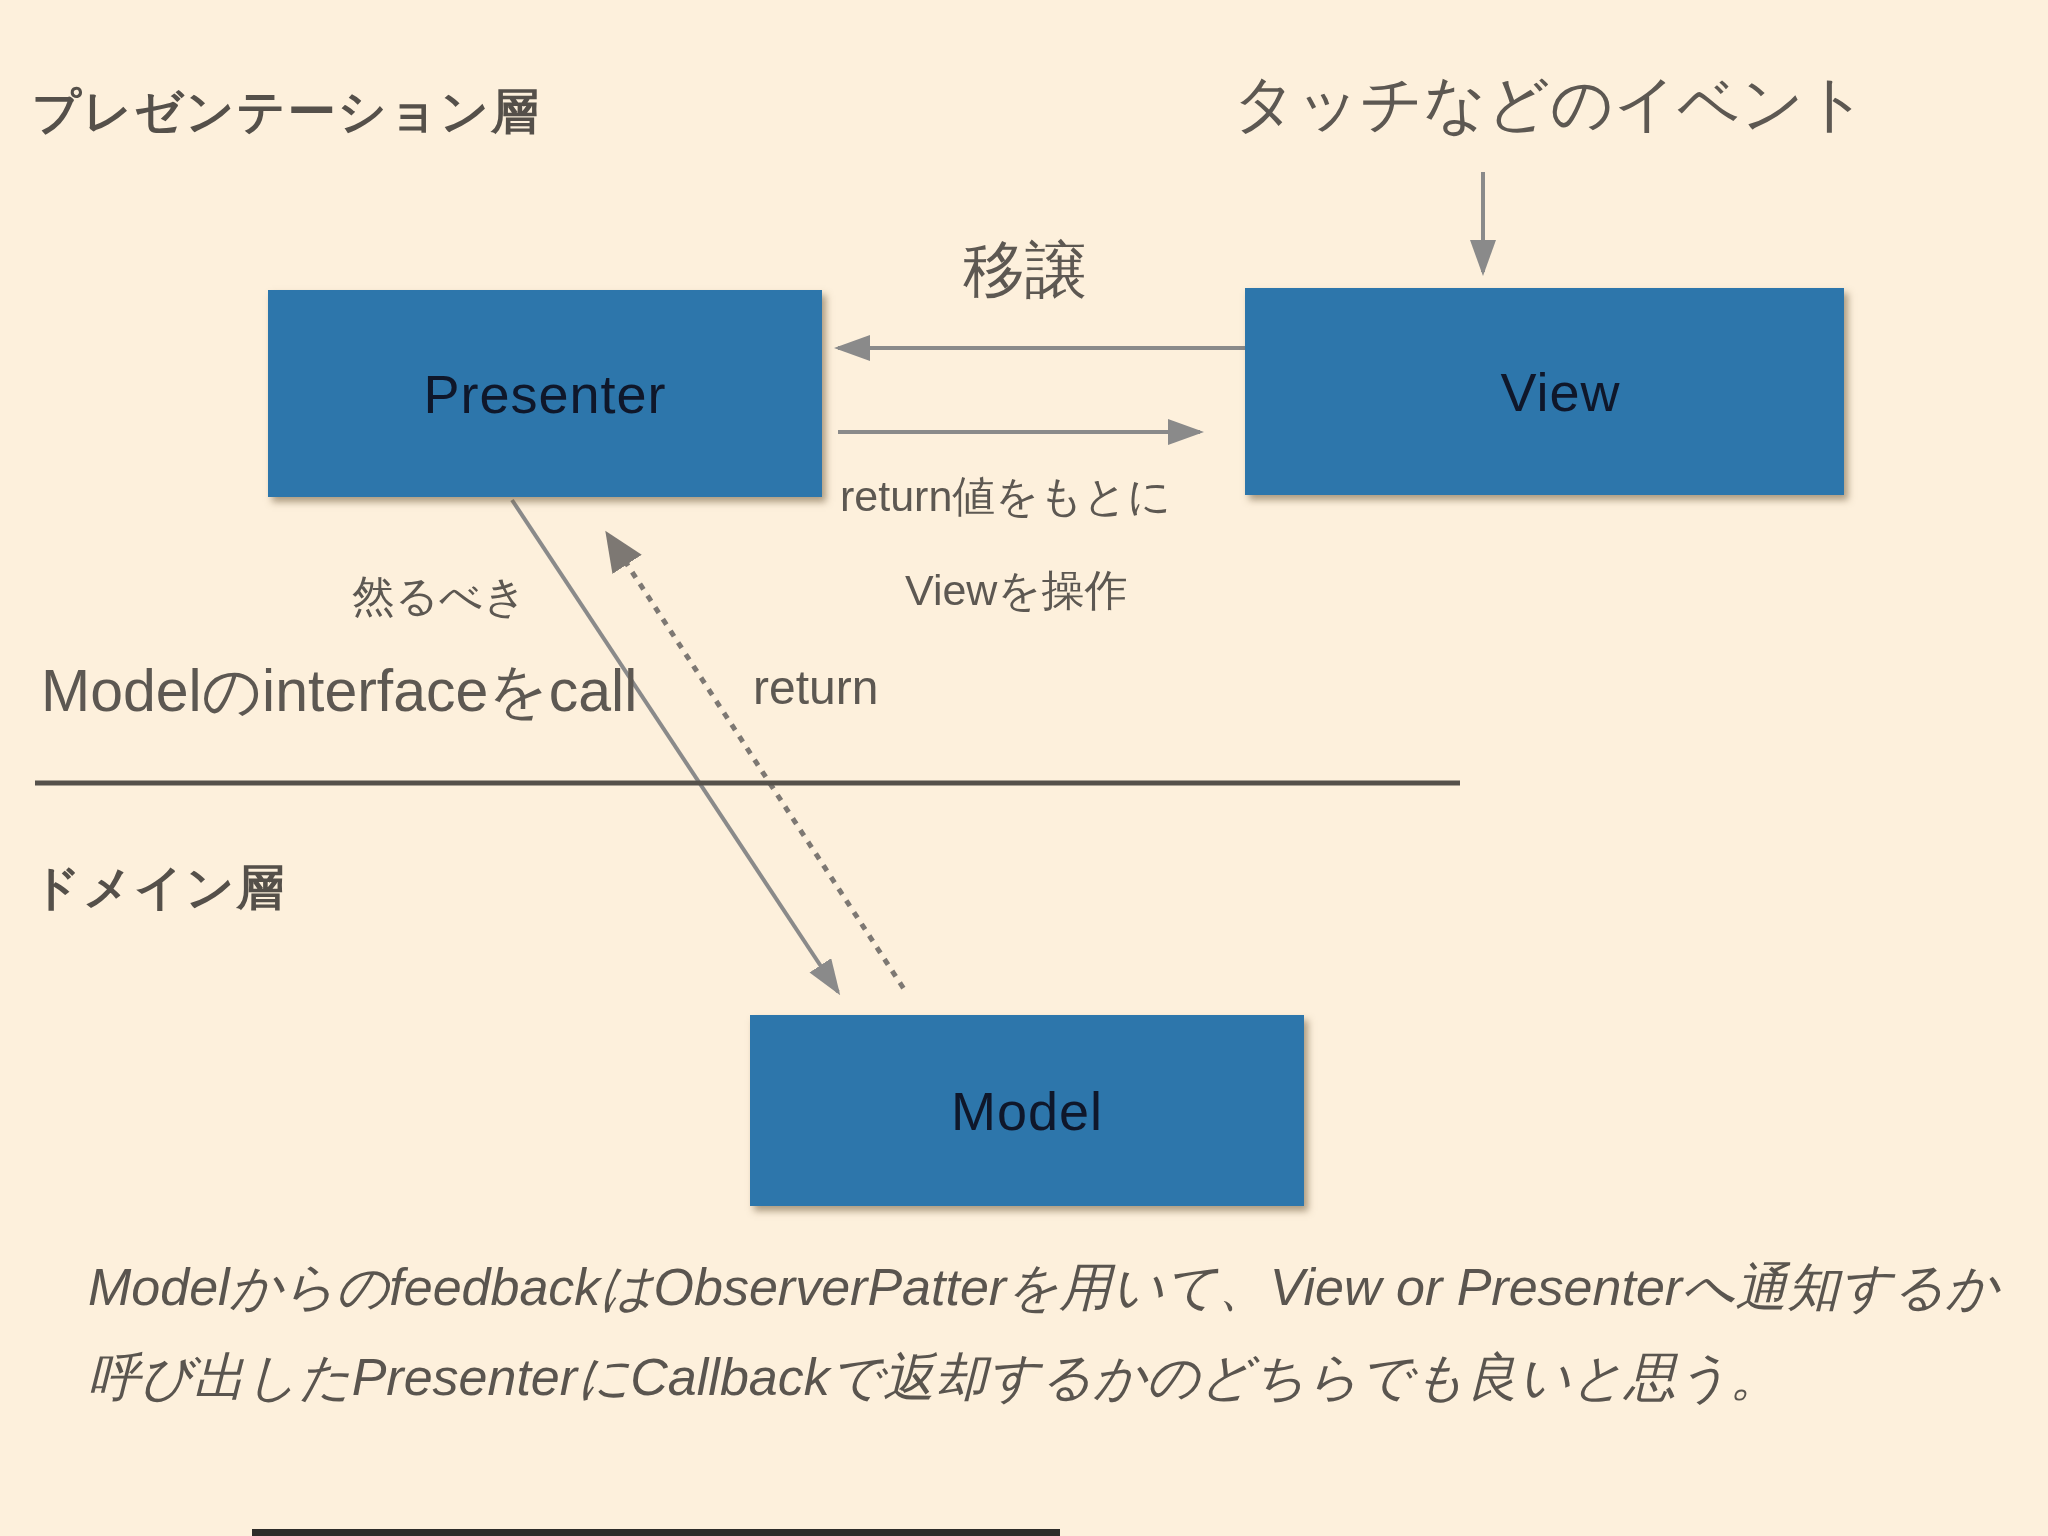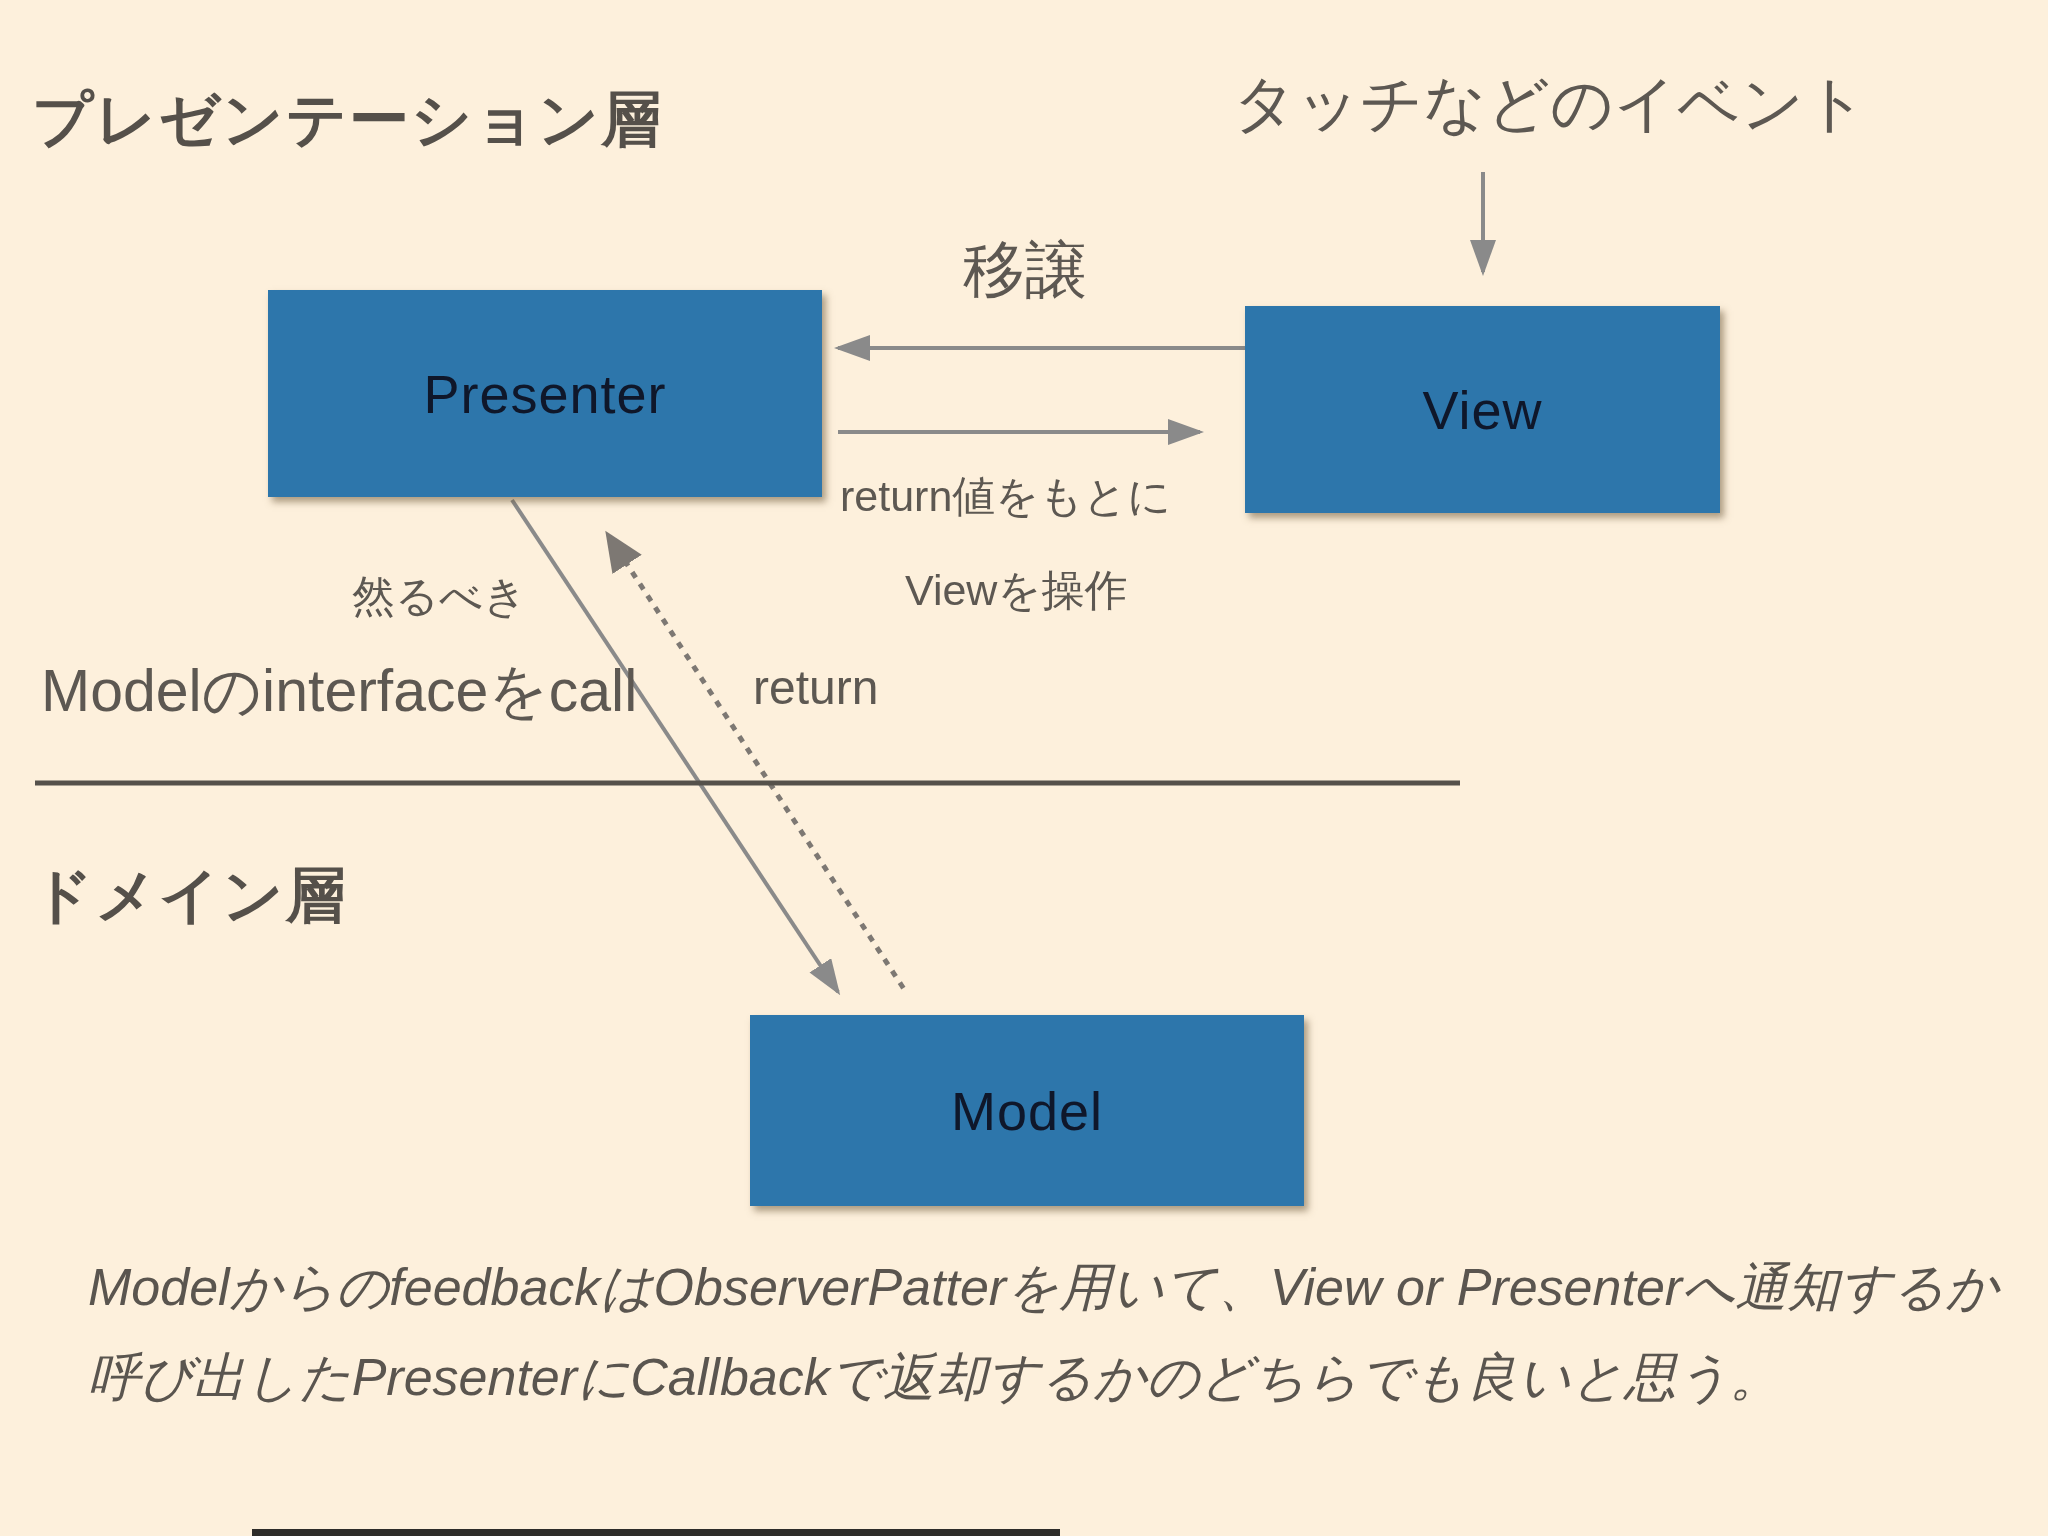--- a/index.html
+++ b/index.html
@@ -11,21 +11,21 @@
     height: 1536px;
     position: relative;
     overflow: hidden;
     background: #fdf0dc;
     font-family: "Liberation Sans", sans-serif;
     color: #57524c;
   }
   .abs { position: absolute; }
 
   .layer-label {
-    font-size: 60px;
+    font-size: 48px;
     font-weight: bold;
     color: #55504a;
     letter-spacing: 2px;
     white-space: nowrap;
   }
 
   .node {
     position: absolute;
     background: #2d76ab;
     box-shadow: 4px 5px 7px rgba(105, 85, 55, 0.55);
@@ -113,21 +113,21 @@
 <div class="abs layer-label" style="left:32px; top:856px;">ドメイン層</div>
 
 <div class="big-annot" style="left:1233px; top:62px;">タッチなどのイベント</div>
 
 <div class="big-annot" style="left:963px; top:228px;">移譲</div>
 
 <div class="node" style="left:268px; top:290px; width:554px; height:207px;">
   <span class="node-label">Presenter</span>
 </div>
 
-<div class="node" style="left:1245px; top:306px; width:475px; height:207px;">
+<div class="node" style="left:1245px; top:288px; width:567px; height:207px;padding-left:32px;">
   <span class="node-label">View</span>
 </div>
 
 <div class="node" style="left:750px; top:1015px; width:554px; height:191px;">
   <span class="node-label">Model</span>
 </div>
 
 <div class="annot" style="left:840px; top:468px;">return値をもとに</div>
 
 <div class="annot" style="left:905px; top:562px;">Viewを操作</div>

